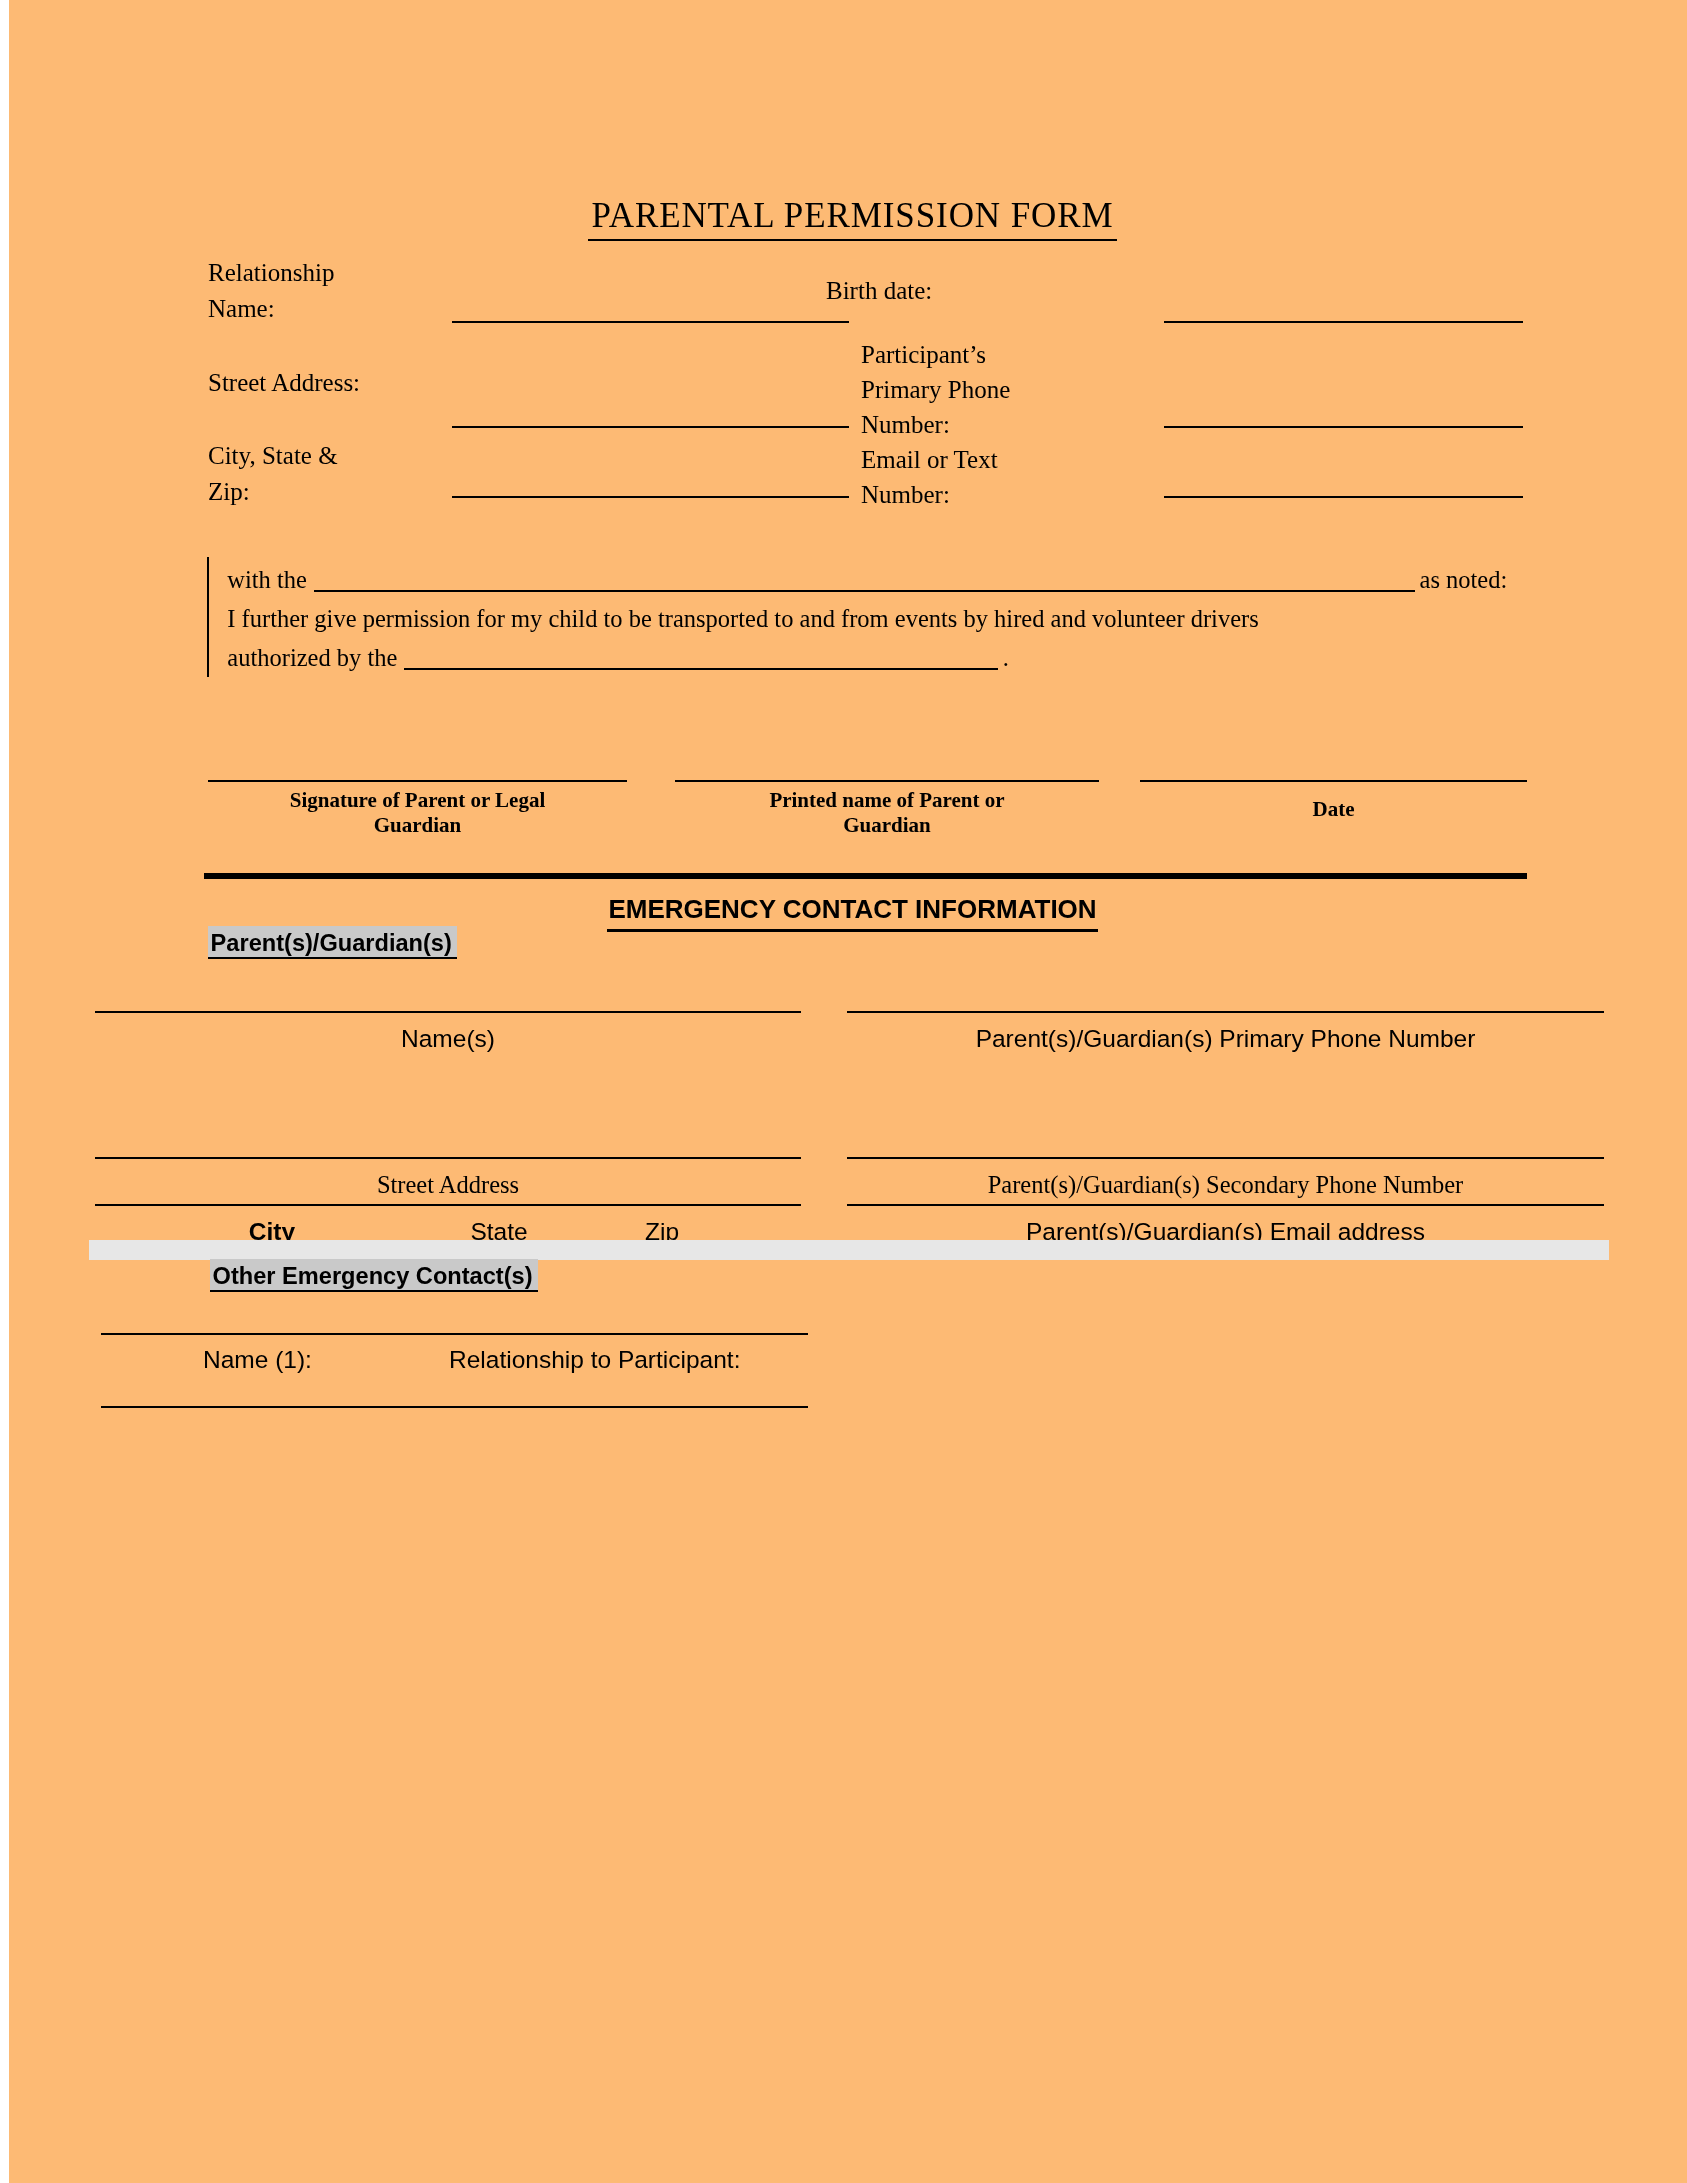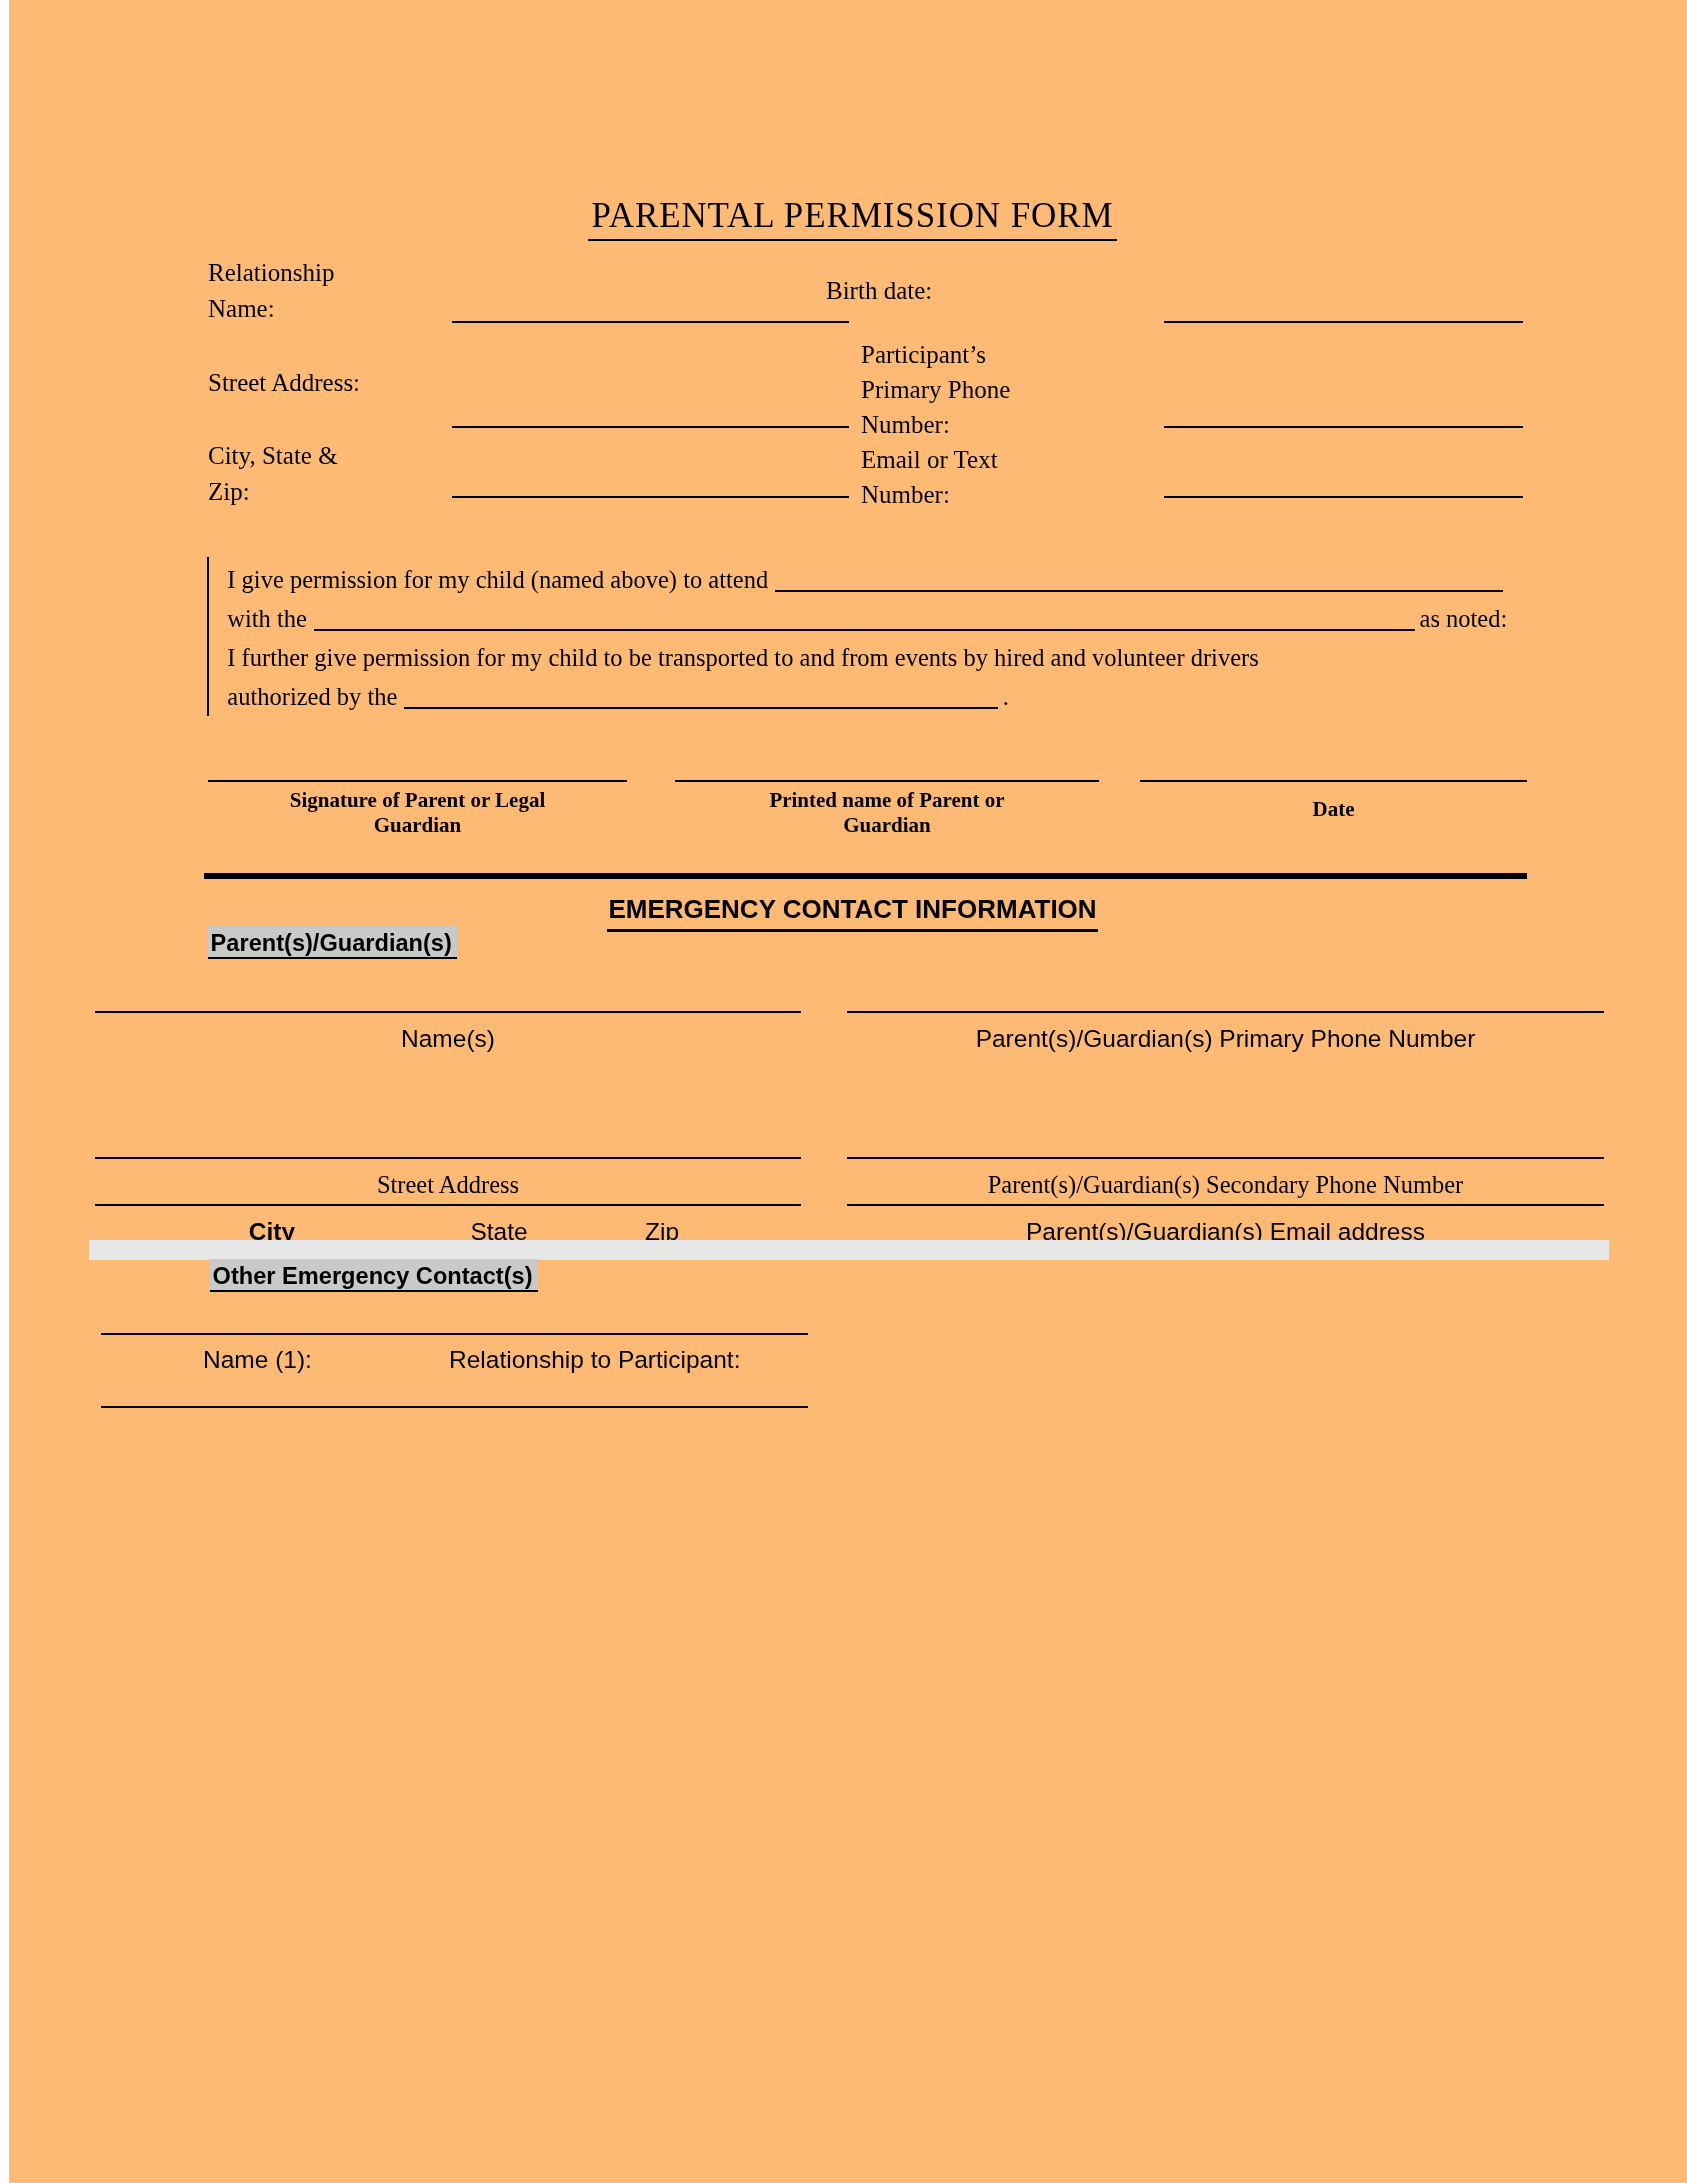--- a/index.html
+++ b/index.html
@@ -127,24 +127,20 @@
 
   <div class="abs fill-line fl-l fl-y1"></div>
   <div class="abs fill-line fl-l fl-y2"></div>
   <div class="abs fill-line fl-l fl-y3"></div>
   <div class="abs fill-line fl-r fl-y1"></div>
   <div class="abs fill-line fl-r fl-y2"></div>
   <div class="abs fill-line fl-r fl-y3"></div>
 
   <div class="abs permission">
     <div class="p-row">
-      <span class="txt">I give permission for my child (named above) to attend</span>
-      <span class="p-fill"></span>
-    </div>
-    <div class="p-row">
       <span class="txt">with the</span>
       <span class="p-fill"></span>
       <span class="txt">as noted:</span>
     </div>
     <div class="p-row">
       <span class="txt">I further give permission for my child to be transported to and from events by hired and volunteer drivers</span>
     </div>
     <div class="p-row">
       <span class="txt">authorized by the</span>
       <span class="p-fill-fixed"></span>

